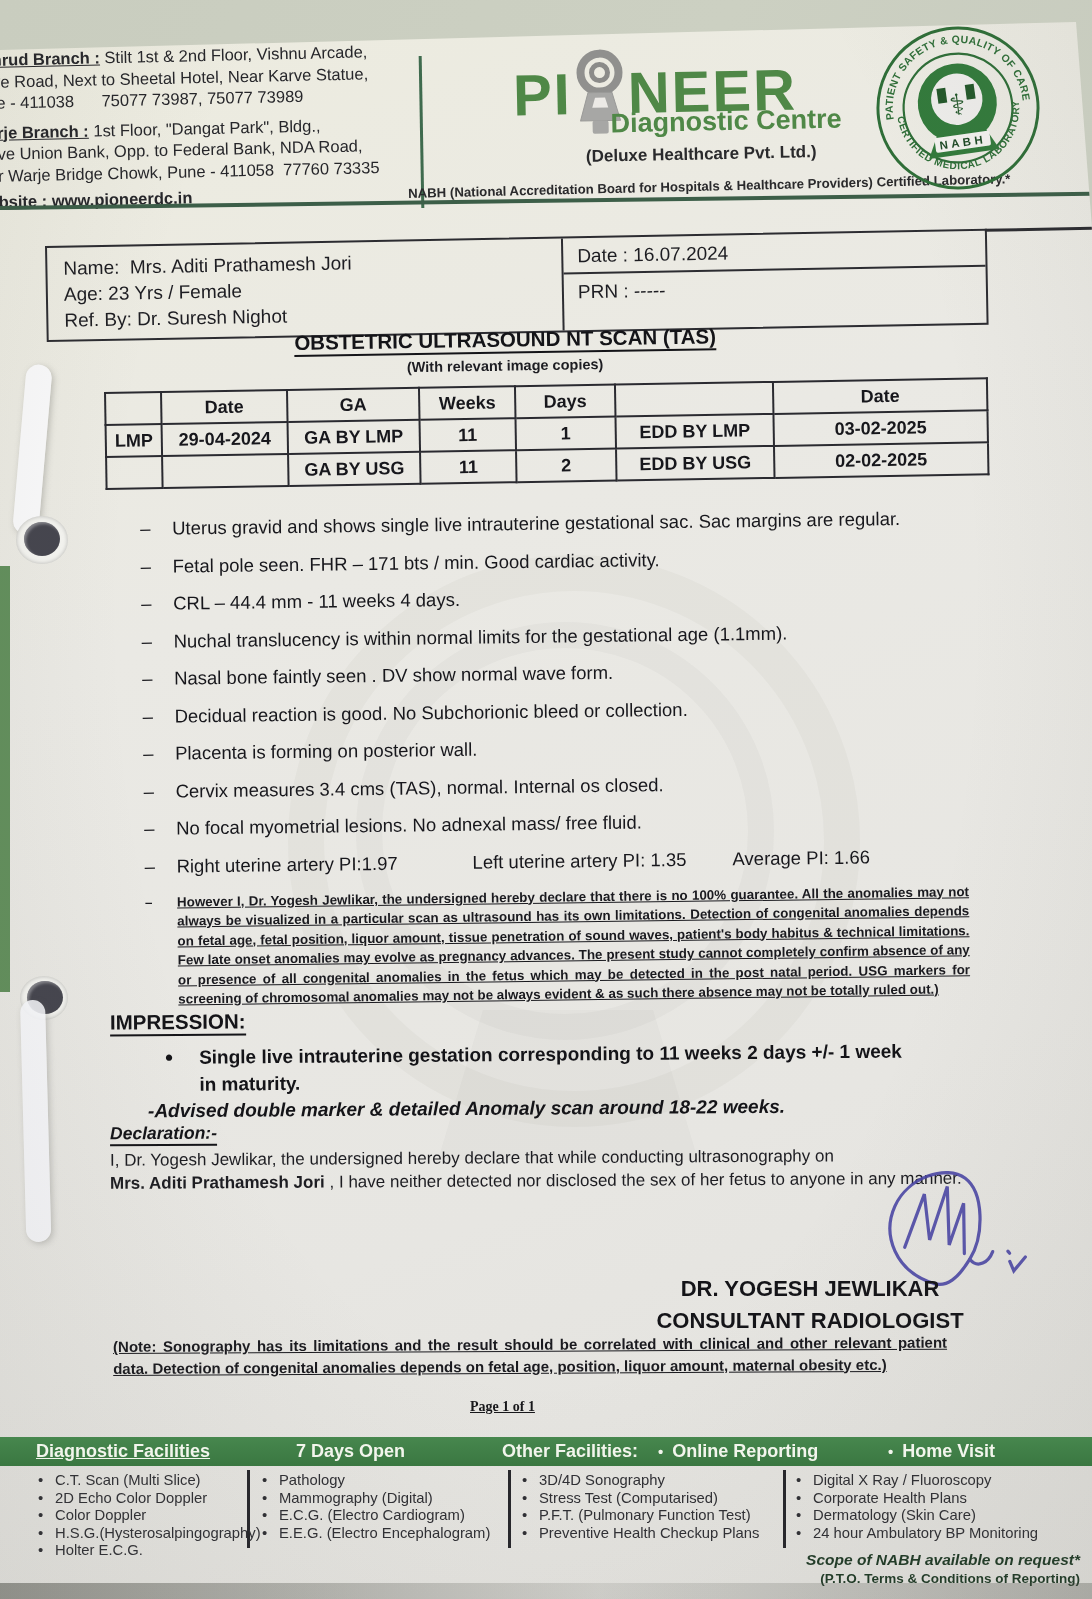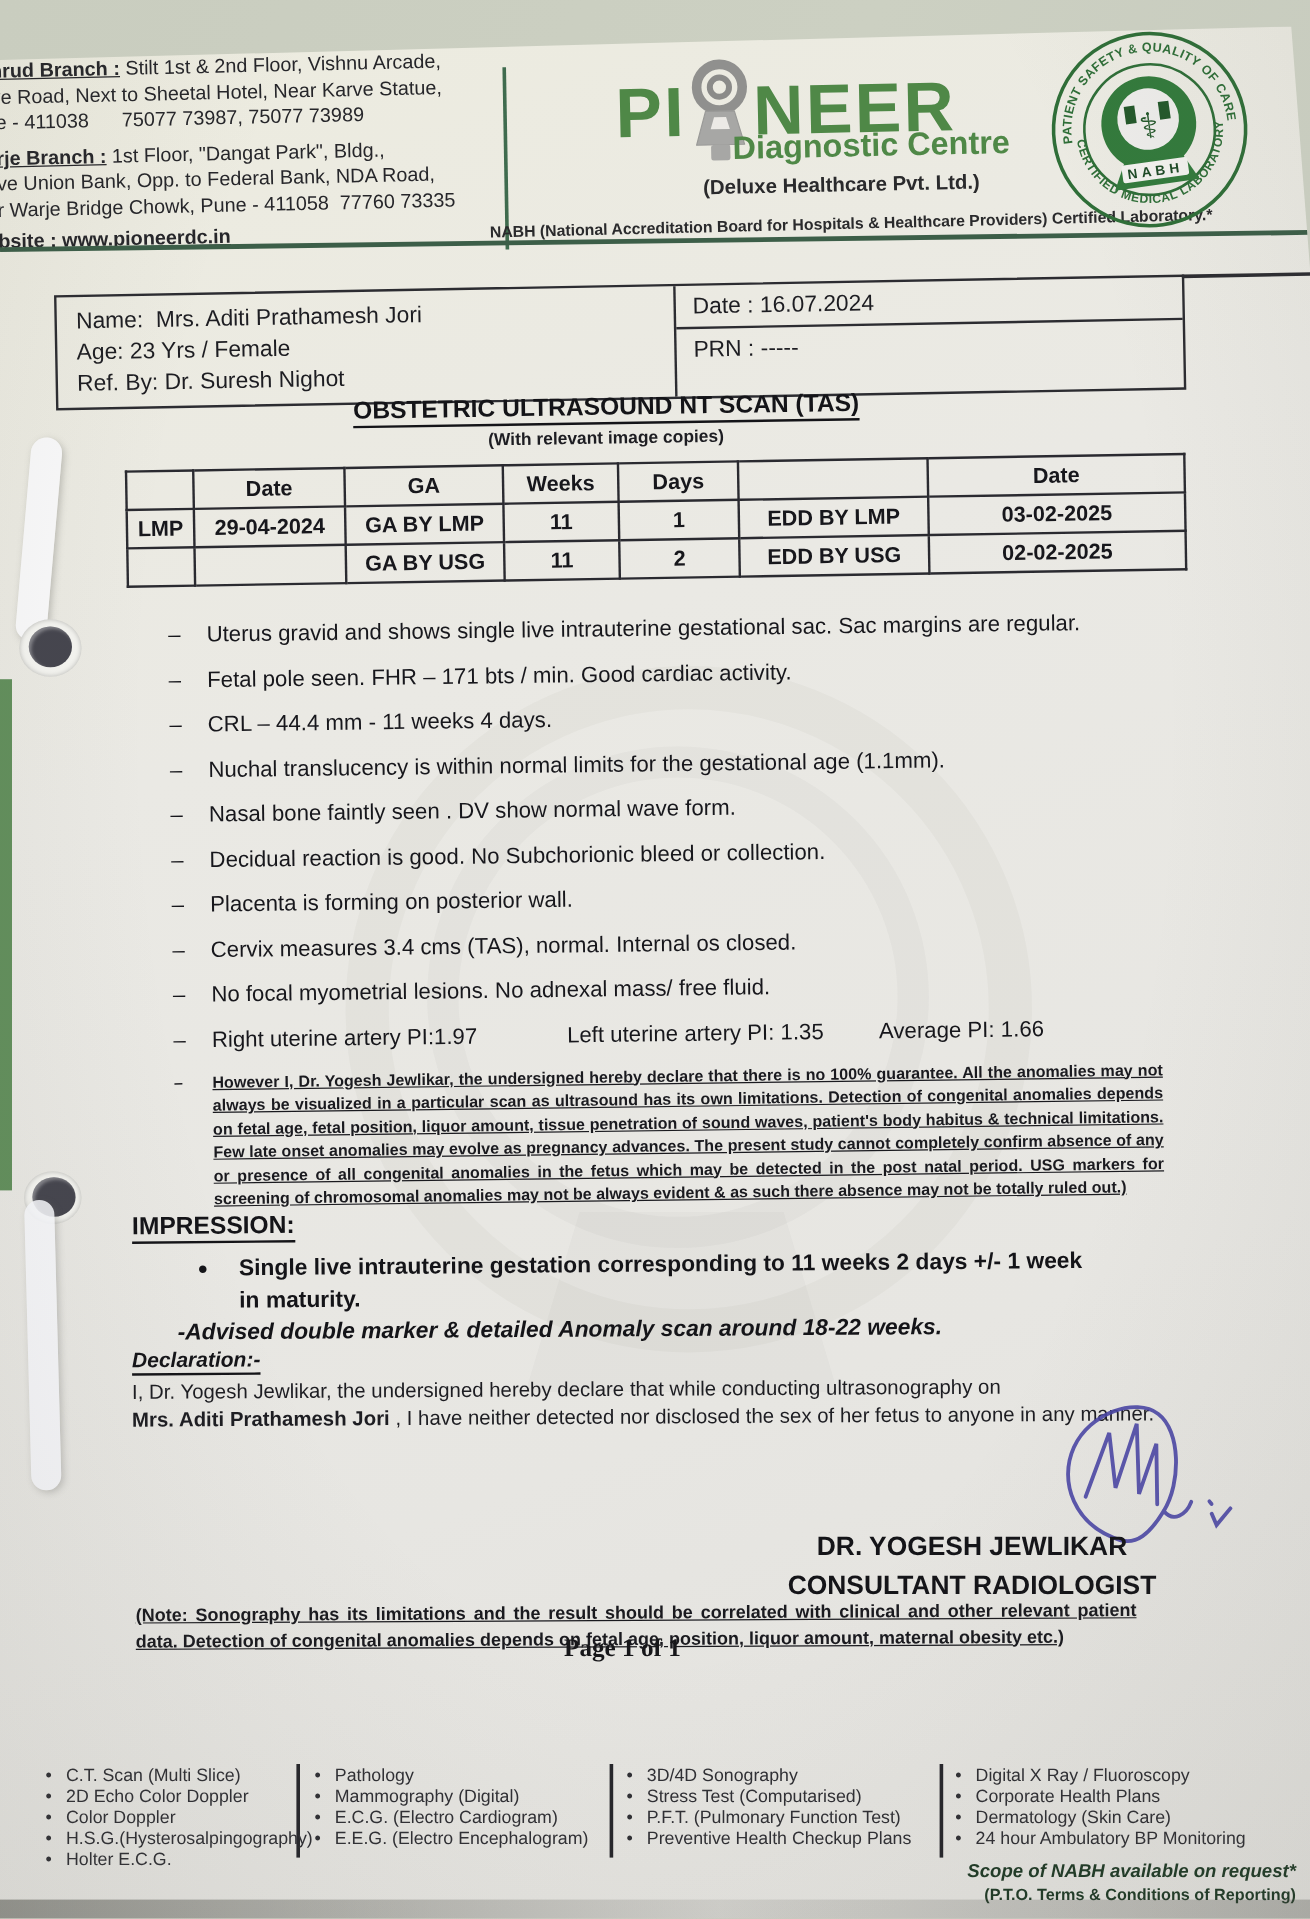--- a/index.html
+++ b/index.html
@@ -71,21 +71,21 @@
   .decl-h{left:110px;top:1123px;font-size:17.5px;font-weight:bold;font-style:italic;color:#141418;transform:rotate(-0.4deg);}
   .decl-h span{border-bottom:2px solid #141418;padding-bottom:1px;}
   .decl1{left:110px;top:1148px;width:900px;font-size:17px;color:#1d1d22;transform:rotate(-0.35deg);}
   .decl2{left:110px;top:1171px;width:940px;font-size:17px;color:#1d1d22;transform:rotate(-0.35deg);}
   
   .sig{left:845px;top:1158px;transform:rotate(6deg);}
   .doc-name{left:600px;top:1276px;width:420px;text-align:center;font-size:22px;font-weight:bold;color:#141418;}
   .doc-title{left:600px;top:1308px;width:420px;text-align:center;font-size:22px;font-weight:bold;color:#141418;}
   .note{left:113px;top:1336px;width:834px;font-size:15px;font-weight:bold;line-height:21.5px;text-align:justify;
     text-decoration:underline;color:#1a1a1f;transform:rotate(-0.3deg);transform-origin:left top;}
-  .pageno{left:470px;top:1361px;font-family:"Liberation Serif",serif;font-size:21px;font-weight:bold;color:#17171a;z-index:5;}
+  .pageno{left:470px;top:1399px;font-family:"Liberation Serif",serif;font-size:14px;font-weight:bold;color:#17171a;z-index:5;text-decoration:underline;}
   
   .band{left:0;top:1437px;width:1092px;height:29px;background:linear-gradient(#47874e,#3a7741);z-index:2;}
   .band span{position:absolute;top:0;line-height:29px;font-size:18px;font-weight:bold;color:#f2f5ec;white-space:nowrap;}
   .bd-df{left:36px;text-decoration:underline;}
   .bd-7d{left:296px;}
   .bd-of{left:502px;}
   .bd-or{left:658px;}
   .bd-hv{left:888px;}
   .bd-or::before,.bd-hv::before{content:"•";margin-right:9px;font-size:15px;}
   .fsep{position:absolute;width:2.5px;height:78px;background:#26262b;top:1470px;}
@@ -269,20 +269,27 @@
         <path d="M 165,88 l 2,2"></path>
       </g>
     </svg>
     <div class="abs doc-name">DR. YOGESH JEWLIKAR</div>
     <div class="abs doc-title">CONSULTANT RADIOLOGIST</div>
 
     <div class="abs note">(Note: Sonography has its limitations and the result should be correlated with clinical and other relevant patient data.  Detection of congenital anomalies depends on fetal age, position, liquor amount, maternal obesity etc.)</div>
 
     <div class="abs pageno">Page 1 of 1</div>
 
+    <div class="abs band">
+      <span class="bd-df">Diagnostic Facilities</span>
+      <span class="bd-7d">7 Days Open</span>
+      <span class="bd-of">Other Facilities:</span>
+      <span class="bd-or">Online Reporting</span>
+      <span class="bd-hv">Home Visit</span>
+    </div>
 
     <div class="fsep" style="left:247px;"></div>
     <div class="fsep" style="left:508px;"></div>
     <div class="fsep" style="left:783px;"></div>
 
     <ul class="fcol" style="left:38px;">
       <li>C.T. Scan (Multi Slice)</li>
       <li>2D Echo Color Doppler</li>
       <li>Color Doppler</li>
       <li>H.S.G.(Hysterosalpingography)</li>

